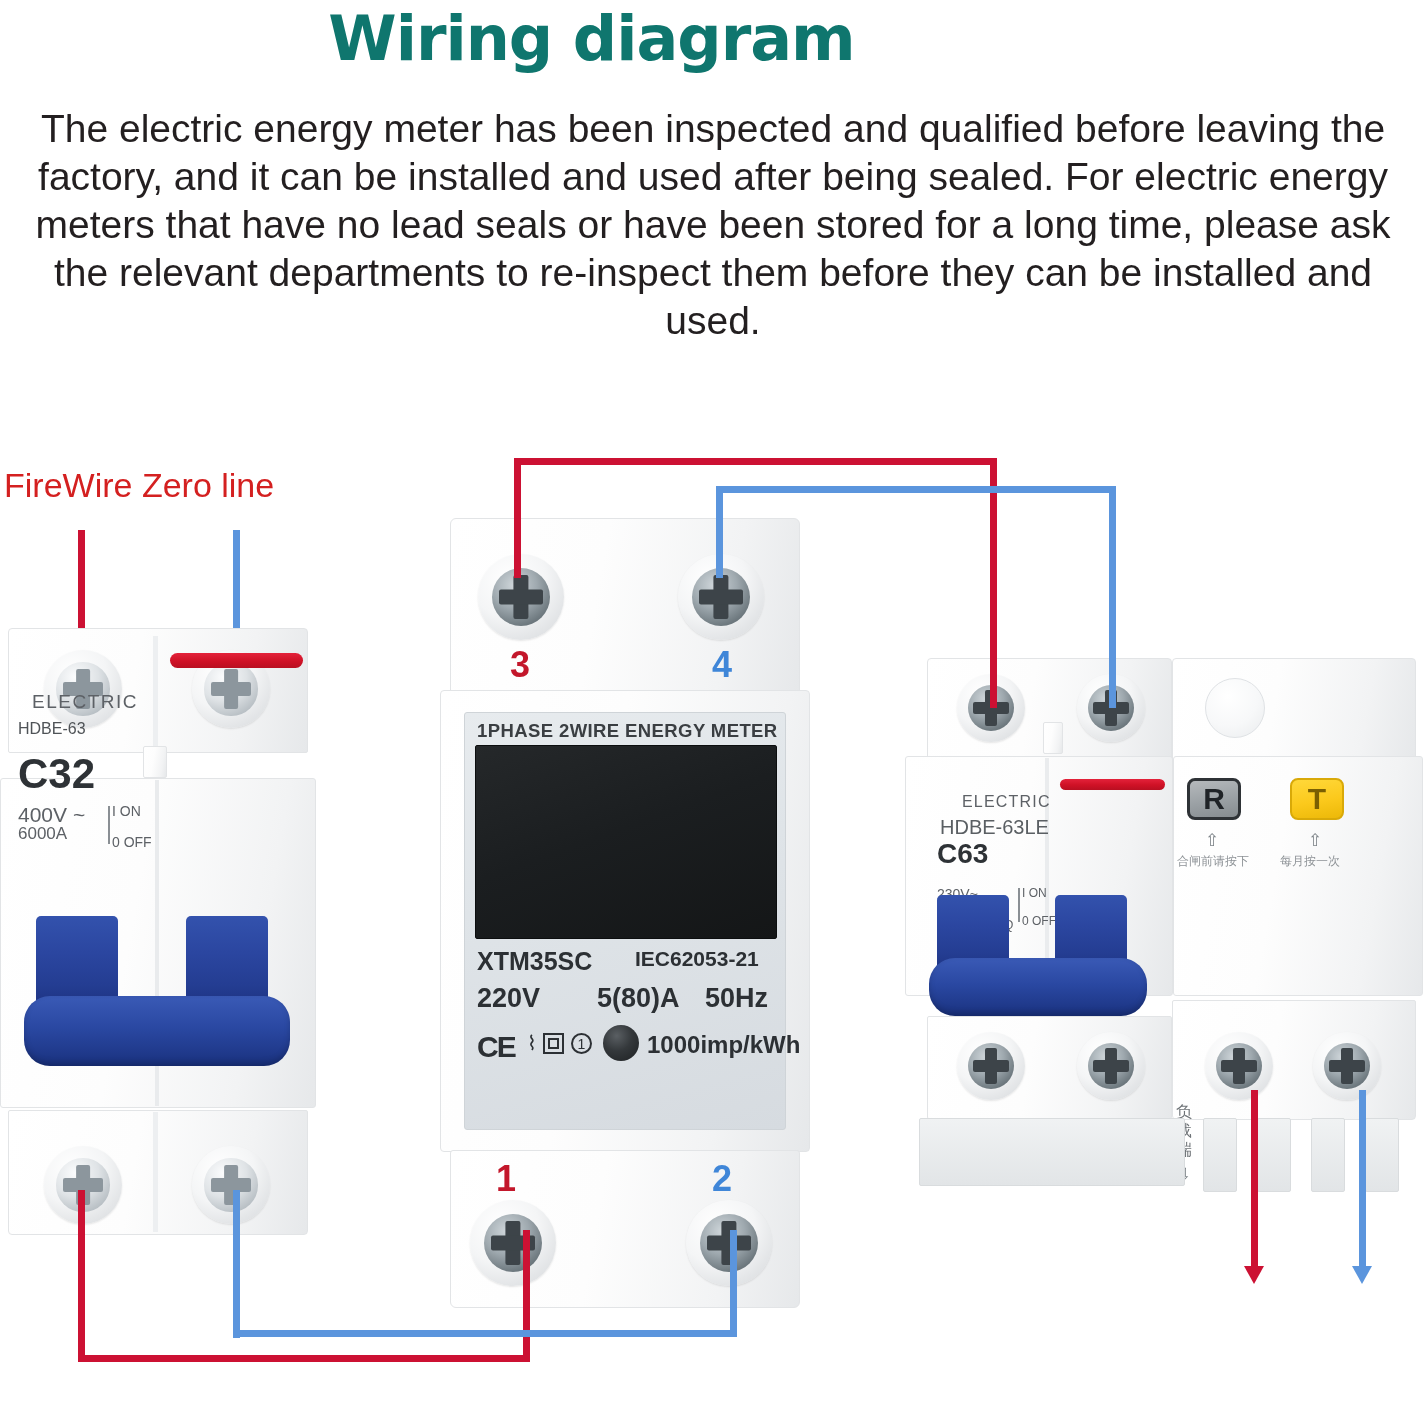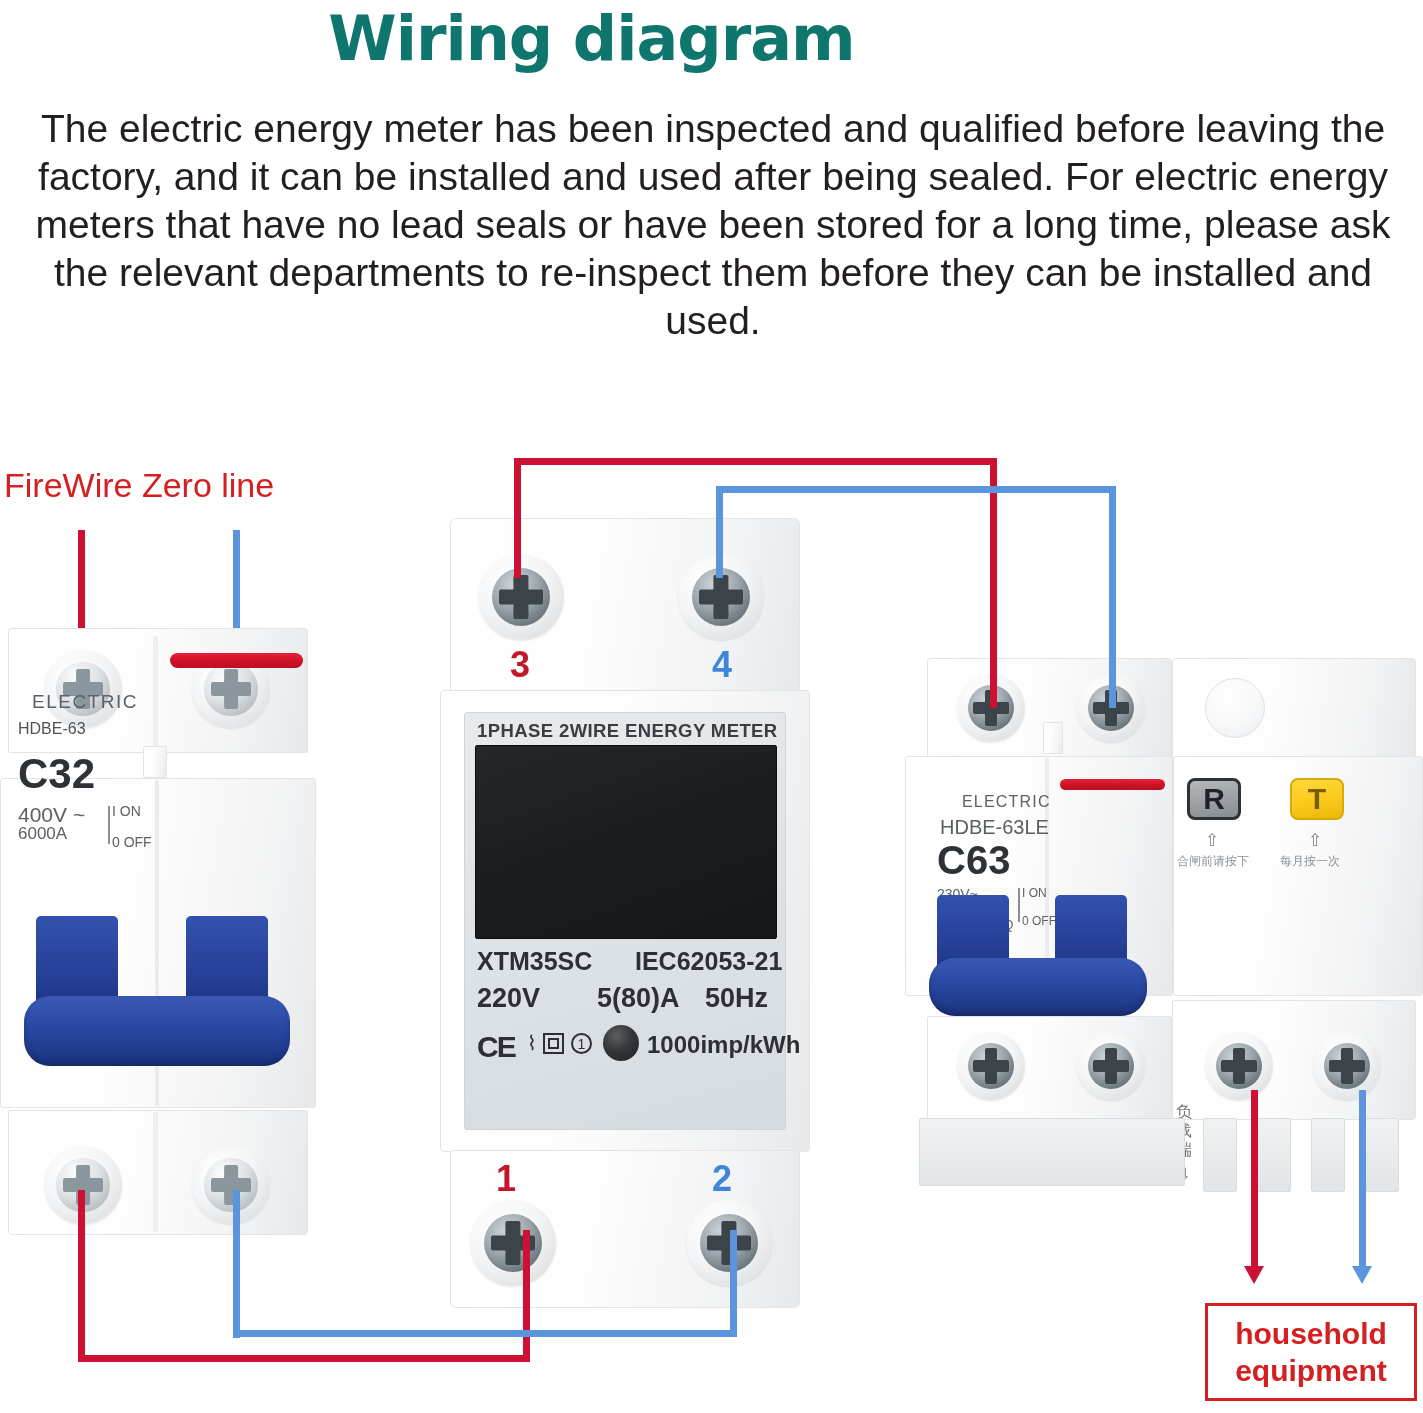--- a/index.html
+++ b/index.html
@@ -236,21 +236,21 @@
       </div>
     <div class="term-num red" style="left:70px;  top:126px;">3</div>
     <div class="term-num blue" style="left:272px; top:126px;">4</div>
 
     <div class="body-white" style="left:0px; top:172px; width:370px; height:462px; border-radius:4px;"></div>
 
     <div class="meter-face" style="left:24px; top:194px; width:322px; height:418px; border-radius:3px;">
       <div class="meter-label" style="left:12px; top:7px; font-size:18.5px; font-weight:bold; letter-spacing:.4px; color:#3a3e42;">1PHASE 2WIRE ENERGY METER</div>
       <div class="lcd" style="left:10px; top:32px; width:302px; height:194px; border-radius:2px;"></div>
       <div class="meter-label" style="left:12px;  top:234px; font-size:25px; font-weight:bold;">XTM35SC</div>
-      <div class="meter-label" style="left:170px; top:234px; font-size:25px; font-weight:bold;">IEC62053-21</div>
+      <div class="meter-label" style="left:170px; top:234px; font-size:21px; font-weight:bold;">IEC62053-21</div>
       <div class="meter-label" style="left:12px;  top:270px; font-size:27px; font-weight:bold;">220V</div>
       <div class="meter-label" style="left:132px; top:270px; font-size:27px; font-weight:bold;">5(80)A</div>
       <div class="meter-label" style="left:240px; top:270px; font-size:27px; font-weight:bold;">50Hz</div>
       <div class="meter-label" style="left:12px;  top:317px; font-size:30px; font-weight:bold; letter-spacing:-2px;">CE</div>
       <div class="meter-label" style="left:62px; top:318px; font-size:20px;">⌇</div>
       <div style="position:absolute; left:78px; top:320px; width:21px; height:21px; border:2px solid #2c3034;">
         <div style="position:absolute; left:3px; top:3px; right:3px; bottom:3px; border:2px solid #2c3034;"></div>
       </div>
       <div style="position:absolute; left:106px; top:320px; width:21px; height:21px; border:2px solid #2c3034; border-radius:50%;
                   font-size:14px; line-height:18px; text-align:center; color:#2c3034; font-family:'Liberation Sans',sans-serif;">1</div>
@@ -285,21 +285,21 @@
     <div class="test-knob" style="left:300px; top:28px; width:60px; height:60px;"></div>
 
     <div class="body-white" style="left:0px; top:106px; width:268px; height:240px; border-radius:3px;"></div>
     <div class="body-white" style="left:268px; top:106px; width:250px; height:240px; border-radius:3px;"></div>
     <div class="body-white" style="left:140px; top:108px; width:4px; height:236px; background:#eaecee; border:none;"></div>
 
     <div class="red-strip" style="left:155px; top:129px; width:105px; height:11px;"></div>
 
     <div class="mcb-text" style="left:57px; top:143px; font-size:16px; letter-spacing:1.2px;">ELECTRIC</div>
     <div class="mcb-text" style="left:35px; top:166px; font-size:20px; color:#5a5f63;">HDBE-63LE</div>
-    <div class="mcb-text" style="left:32px; top:188px; font-size:40px; font-weight:bold; color:#2e3236;">C63</div>
+    <div class="mcb-text" style="left:32px; top:188px; font-size:28px; font-weight:bold; color:#2e3236;">C63</div>
     <div class="mcb-text" style="left:32px; top:236px; font-size:14px;">230V~</div>
     <div class="mcb-text" style="left:32px; top:252px; font-size:14px;">6000A</div>
     <div class="mcb-text" style="left:32px; top:268px; font-size:14px;">I∆n 30mA</div>
     <div class="mcb-text" style="left:91px; top:268px; font-size:12px;">BQ</div>
     <div class="mcb-text" style="left:117px; top:236px; font-size:12px;">I ON</div>
     <div class="mcb-text" style="left:117px; top:264px; font-size:12px;">0 OFF</div>
     <div style="position:absolute; left:113px; top:238px; width:2px; height:34px; background:#8a8f94;"></div>
 
     <div class="btn-r" style="left:282px; top:128px; width:54px; height:42px;">R</div>
     <div class="btn-t" style="left:385px; top:128px; width:54px; height:42px;">T</div>
@@ -352,18 +352,14 @@
 
   <div class="wire blue" style="left:233px; top:1190px; width:7px;  height:148px;"></div>
   <div class="wire blue" style="left:233px; top:1330px; width:504px; height:7px;"></div>
   <div class="wire blue" style="left:730px; top:1230px; width:7px;  height:106px;"></div>
 
   <div class="wire red" style="left:1251px; top:1090px; width:7px; height:178px;"></div>
   <div class="arrow down red" style="left:1244px; top:1266px;"></div>
   <div class="wire blue" style="left:1359px; top:1090px; width:7px; height:178px;"></div>
   <div class="arrow down blue" style="left:1352px; top:1266px;"></div>
 
-  <div class="household-box">
-    <span>household</span>
-    <span>equipment</span>
-  </div>
 
 </div>
 
 </body></html>

